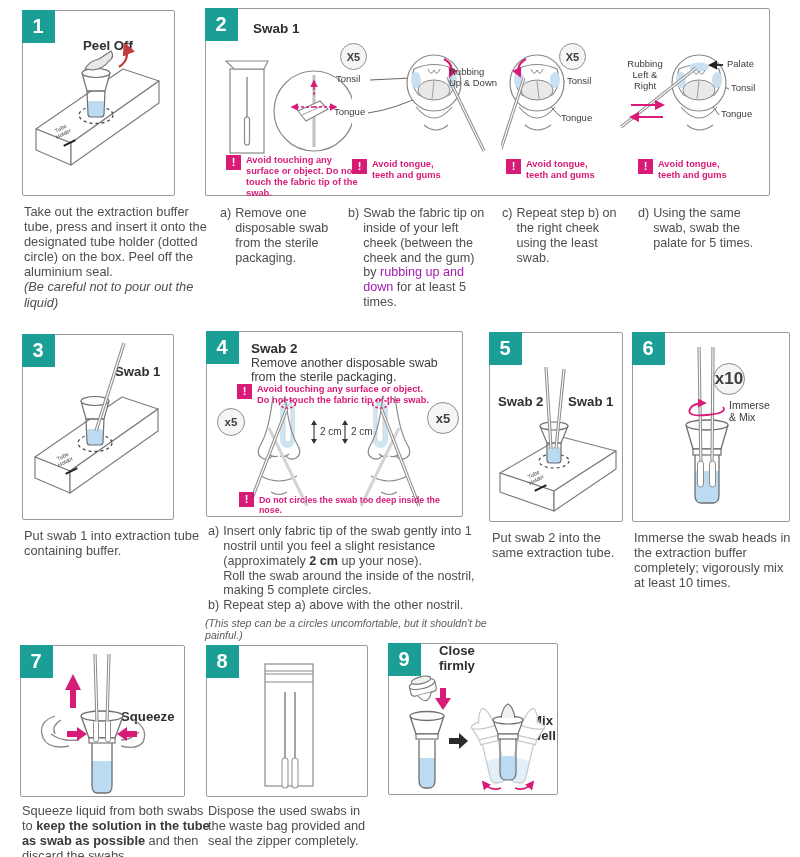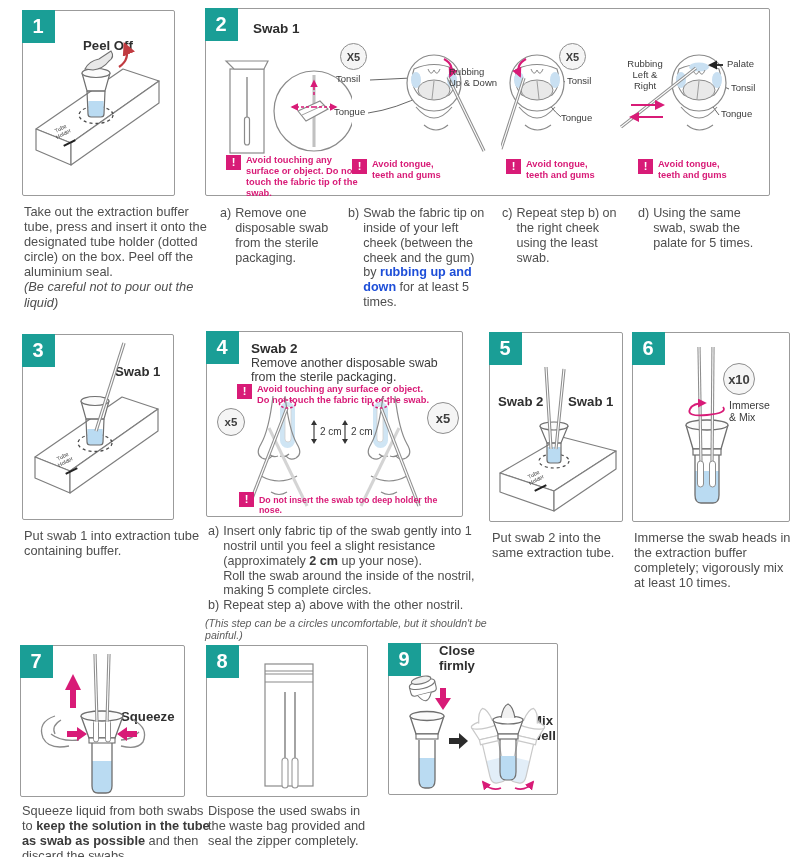--- a/index.html
+++ b/index.html
@@ -209,21 +209,21 @@
       <div class="warn-text" style="width:80px">Avoid tongue, teeth and gums</div>
     </div>
   </div>
 
   <div class="step" style="left:220px;top:206px;width:112px">
     <span class="l">a)</span>
     <span class="t"><span>Remove one disposable swab from the sterile packaging.</span></span>
   </div>
   <div class="step" style="left:348px;top:206px;width:138px">
     <span class="l">b)</span>
-    <span class="t"><span>Swab the fabric tip on inside of your left cheek (between the cheek and the gum) by </span><span style="font-weight: bold; color: #1d4ed8;">rubbing up and down</span><span> for at least 5 times.</span></span>
+    <span class="t"><span>Swab the fabric tip on inside of your left cheek (between the cheek and the gum) by </span><span style="font-weight: normal; color: #a21caf;">rubbing up and down</span><span> for at least 5 times.</span></span>
   </div>
   <div class="step" style="left:502px;top:206px;width:124px">
     <span class="l">c)</span>
     <span class="t"><span>Repeat step b) on the right cheek using the least swab.</span></span>
   </div>
   <div class="step" style="left:638px;top:206px;width:128px">
     <span class="l">d)</span>
     <span class="t"><span>Using the same swab, swab the palate for 5 times.</span></span>
   </div>
 
@@ -295,21 +295,21 @@
     <div style="position:absolute;left:134px;top:88px;display:flex;gap:2px;align-items:center">
       <svg width="8" height="24" viewBox="0 0 8 24">
           <line x1="4" y1="4" x2="4" y2="20" stroke="#333" stroke-width="1.1"></line>
           <path d="M4,0 L1,5 L7,5 Z M4,24 L1,19 L7,19 Z" fill="#333"></path>
         </svg>
       <span class="lbl" style="position:static;font-size:10px">2 cm</span>
     </div>
 
     <div class="warn" style="left:32px;top:160px;width:215px">
       <div class="warn-icon">!</div>
-      <div class="warn-text" style="font-size:8.8px;margin-top:3px">Do not insert the swab too deep holder the nose.</div>
+      <div class="warn-text" style="font-size:8.8px;margin-top:3px">Do not circles the swab too deep inside the nose.</div>
     </div>
   </div>
   <div class="step" style="left:208px;top:524px;width:276px">
     <span class="l">a)</span>
     <span class="t"><span>Insert only fabric tip of the swab gently into 1 nostril until you feel a slight resistance (approximately </span><span style="font-weight: bold; color: rgb(58, 58, 58);">2 cm</span><span> up your nose).
 Roll the swab around the inside of the nostril, making 5 complete circles.</span></span>
   </div>
   <div class="step" style="left:208px;top:598px;width:276px">
     <span class="l">b)</span>
     <span class="t"><span>Repeat step a) above with the other nostril.</span></span>
@@ -362,21 +362,21 @@
       <g>
         <line x1="66" y1="14" x2="68" y2="132" stroke="#8d8d8d" stroke-width="3.2"></line>
         <line x1="66" y1="14" x2="68" y2="132" stroke="#fff" stroke-width="1.1"></line>
         <line x1="80" y1="14" x2="79" y2="132" stroke="#8d8d8d" stroke-width="3.2"></line>
         <line x1="80" y1="14" x2="79" y2="132" stroke="#fff" stroke-width="1.1"></line>
         <rect x="64.5" y="128" width="6" height="26" rx="3" fill="#fff" stroke="#8d8d8d" stroke-width="1"></rect>
         <rect x="76.5" y="128" width="6" height="26" rx="3" fill="#fff" stroke="#8d8d8d" stroke-width="1"></rect>
       </g>
       <path d="M90,74 Q95,80 74,82 Q53,84 57,76 Q60,70 72,70" fill="none" stroke="#d81b77" stroke-width="1.8" marker-end="url(#mP6)"></path>
     </svg>
-    <div class="badge" style="left:90px;top:30px;width:30px;height:30px;font-size:13px">x10</div>
+    <div class="badge" style="left:80px;top:30px;width:30px;height:30px;font-size:17px">x10</div>
     <div class="lbl" style="left:96px;top:66px;font-size:10.5px">Immerse
 &amp; Mix</div>
   </div>
   <div class="cap" style="left:634px;top:530px;width:158px"><span>Immerse the swab heads in the extraction buffer completely; vigorously mix at least 10 times.</span></div>
 
   <div class="panel" style="left:20px;top:645px;width:165px;height:152px">
     <div class="chip">7</div>
     <div class="lblb" style="left:100px;top:64px">Squeeze</div>
     <svg class="ill" style="left:0;top:0;width:165px;height:149px" viewBox="0 0 165 149">
       <g>

